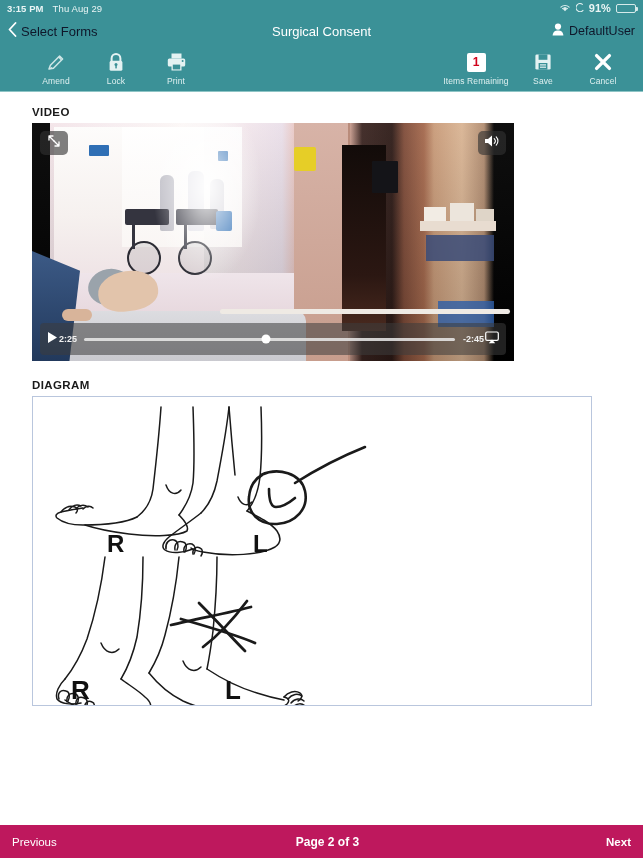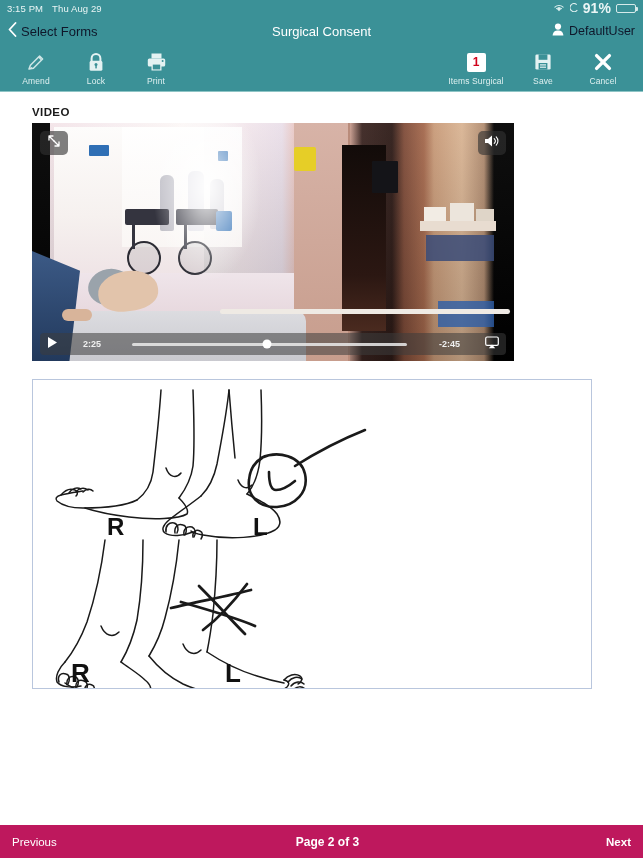--- a/index.html
+++ b/index.html
@@ -23,31 +23,31 @@
     height: 16px;
     background: #3b9197;
     color: #eaf5f5;
     font-size: 9.5px;
     display: flex;
     align-items: center;
     padding: 0 7px;
     flex: 0 0 auto;
     letter-spacing: .1px;
   }
-  .sb-time { font-weight: 400; margin-right: 9px; }
+  .sb-time { font-weight: 700; margin-right: 9px; }
   .sb-date { font-weight: 500; }
   .sb-right {
     margin-left: auto;
     display: flex;
     align-items: center;
     gap: 5px;
   }
   .wifi-ic { display:block; }
   .loc-ic { display:block; }
-  .sb-batt-text { font-size: 14px; font-weight: 600; text-align: right; }
+  .sb-batt-text { font-size: 11px; font-weight: 600; text-align: right; }
   .batt {
     width: 20px; height: 9px;
     border: 1px solid #d6eaea;
     border-radius: 2px;
     position: relative;
     padding: 1px;
   }
   .batt::after {
     content:""; position:absolute; right:-3px; top:2.5px;
     width:2px; height:4px; background:#d6eaea; border-radius:0 1px 1px 0;
@@ -84,21 +84,21 @@
   
   .toolbar {
     height: 46px;
     background: #3b9197;
     border-bottom: 1px solid #8ec4c5;
     display: flex;
     align-items: center;
     position: relative;
     flex: 0 0 auto;
   }
-  .tb-left { display: flex; padding-left: 6px; }
+  .tb-left { display: flex; padding-left: 6px; margin-left: 20px; }
   .tb-right { display: flex; margin-left: auto; padding-right: 10px; }
   .tb-item {
     width: 60px;
     display: flex; flex-direction: column;
     align-items: center; justify-content: center;
     gap: 3px; cursor: pointer;
   }
   .tb-item .ic { height: 22px; display:flex; align-items:center; justify-content:center; }
   .tb-label {
     font-size: 8.5px; color: #dff0f0; white-space: nowrap;
@@ -273,25 +273,25 @@
   .v-btn-tr {
     position: absolute; right: 8px; top: 8px;
     width: 28px; height: 24px;
     background: rgba(50,50,50,.62);
     border-radius: 5px;
     display: flex; align-items: center; justify-content: center;
     cursor: pointer;
   }
   .v-controls {
     position: absolute; left: 8px; right: 8px; bottom: 6px;
-    height: 22px;
+    height: 32px;
     background: rgba(60,60,60,.55);
     border-radius: 4px;
     display: flex; align-items: center;
-    padding: 0 7px; gap: 25px;
+    padding: 0 7px; gap: 1px;
   }
   .v-play { cursor: pointer; display:flex; }
   .v-time {
     color: #f0f0f0; font-size: 9px; font-weight: 600;
     min-width: 24px;
   }
   .v-time.right { text-align: right; min-width: 28px; }
   .v-scrub {
     flex: 1 1 auto; height: 3px; background: rgba(235,235,235,.85);
     border-radius: 2px; position: relative; cursor: pointer;
@@ -423,21 +423,21 @@
       </div>
 
     </div>
 
     <div class="tb-right">
 
       <div class="tb-item wide">
         <span class="ic">
           <span class="badge-box">1</span>
         </span>
-        <span class="tb-label">Items Surgical</span>
+        <span class="tb-label">Items Remaining</span>
       </div>
 
       <div class="tb-item">
         <span class="ic">
           <svg width="20" height="20" viewBox="0 0 20 20">
             <rect x="2.4" y="2.4" width="15.2" height="15.2" rx="1.4" fill="#e4f2f2"></rect>
             <rect x="5.6" y="2.4" width="8.8" height="5.4" fill="#3b9197"></rect>
             <rect x="5.6" y="11" width="8.8" height="6.6" fill="#3b9197"></rect>
             <rect x="7" y="12.3" width="6" height="1.2" fill="#e4f2f2"></rect>
             <rect x="7" y="14.6" width="6" height="1.2" fill="#e4f2f2"></rect>
@@ -537,20 +537,21 @@
                 <rect x="0.7" y="1" width="12.6" height="8.4" rx="1.4" fill="none" stroke="#ffffff" stroke-width="1.2"></rect>
                 <path d="M7 8.4 L10.2 12.2 L3.8 12.2 Z" fill="#ffffff"></path>
               </svg>
             </span>
           </span>
         </div>
       </div>
     </div>
 
     <div class="diagram-block">
+      <div class="sec-title">DIAGRAM</div>
 
       <div class="diagram-box">
         <svg width="558" height="308" viewBox="0 0 558 308">
           <g fill="none" stroke="#1a1a1a" stroke-width="1.5" stroke-linecap="round" stroke-linejoin="round">
 
             <g>
 
               <path d="M128 10 C126 40, 123 66, 120 92 C118 106, 112 114, 104 120"></path>
               <path d="M160 10 C161 40, 162 64, 160 86 C158 100, 152 110, 146 118"></path>
 

